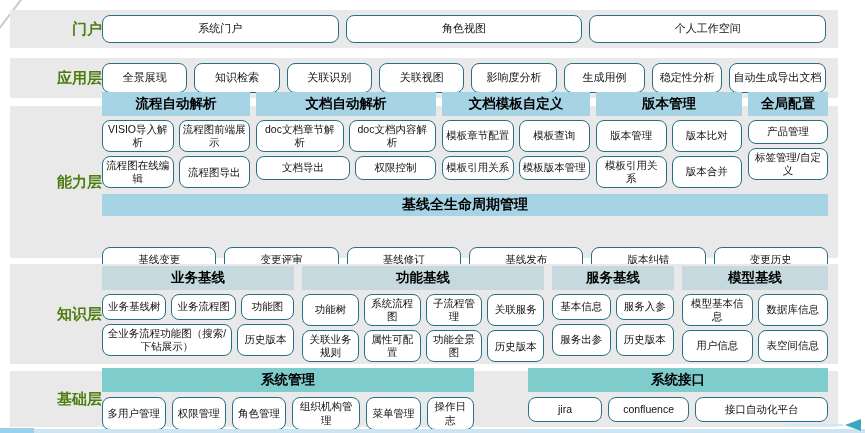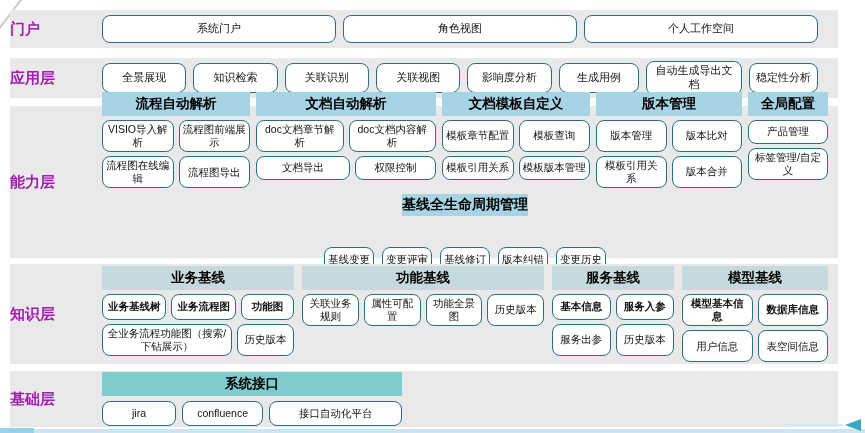--- a/index.html
+++ b/index.html
@@ -1,21 +1,21 @@
 <!DOCTYPE html>
 <html><head>
 <meta charset="utf-8">
 <style>
   html,body{margin:0;padding:0;background:#fff;}
   body{font-family:"Liberation Sans","DejaVu Sans",sans-serif;color:#1a1a1a;}
   .stage{position:relative;width:865px;height:433px;background:#fff;overflow:hidden;}
 
   .band{position:absolute;left:10px;width:828px;background:#e9e9e9;display:flex;align-items:center;box-sizing:border-box;}
-  .label{flex:0 0 92px;text-align:left;font-weight:bold;font-size:15px;color:#a21caf;}
-  .content{flex:1;padding-right:20px;box-sizing:border-box;align-items:center;}
+  .label{flex:0 0 92px;text-align:right;font-weight:bold;font-size:15px;color:#4d7c0f;}
+  .content{flex:1;padding-right:12px;box-sizing:border-box;}
 
   .row{display:flex;gap:7px;}
   .btn{appearance:none;background:#fff;border:1.5px solid #266f85;border-radius:8px;
        display:flex;align-items:center;justify-content:center;text-align:center;
        font-family:inherit;font-size:10.5px;color:#111;line-height:1.25;
        padding:2px 3px;box-sizing:border-box;cursor:pointer;}
   .hdr{background:#a6d4e4;color:#000;font-weight:bold;font-size:13.5px;text-align:center;
        padding:3px 0;box-sizing:border-box;}
   .hdr.gray{background:#c6d9df;}
   .hdr.teal{background:#7fcccc;}
@@ -34,21 +34,21 @@
   .grp .row{gap:5px;margin-top:4px;}
   .grp .btn{flex:1;}
   .r-cap1 .btn{min-height:32px;}
   .r-cap2 .btn{min-height:24px;}
   .banner{margin-top:6px;padding:2px 0;font-size:14px;}
   .baseline-row{margin-top:5px;gap:8px;}
   .baseline-row .btn{flex:1;min-height:25px;margin-top:26px;}
 
   
   #band-knw{top:264px;height:100px;}
-  .r-knw1 .btn{min-height:26px;font-weight:bold;}
+  .r-knw1 .btn{min-height:26px;}
   .r-knw2 .btn{min-height:32px;}
 
   
   #band-fnd{top:371px;height:56px;}
   .fnd-groups{display:flex;}
   .fnd-groups .row{margin-top:5px;gap:6px;}
   .fnd-groups .btn{min-height:25px;}
   .squiggle{text-decoration-style:wavy;text-decoration-color:#e03131;text-decoration-thickness:1px;text-underline-offset:2px;}
 
   
@@ -78,22 +78,22 @@
 
   <div class="band" id="band-app">
     <div class="label">应用层</div>
     <div class="content row">
       <button class="btn" style="flex:1">全景展现</button>
       <button class="btn" style="flex:1">知识检索</button>
       <button class="btn" style="flex:1">关联识别</button>
       <button class="btn" style="flex:1">关联视图</button>
       <button class="btn" style="flex:1">影响度分析</button>
       <button class="btn" style="flex:0.95">生成用例</button>
+      <button class="btn" style="flex:0.8">稳定性分析</button>
       <button class="btn" style="flex:1.15">自动生成导出文档</button>
-      <button class="btn" style="flex:0.8">稳定性分析</button>
     </div>
   </div>
 
   <div class="band" id="band-cap">
     <div class="label">能力层</div>
     <div class="content">
       <div class="grp-row">
 
         <div class="grp" style="width:148px">
           <div class="hdr">流程自动解析</div>
@@ -153,20 +153,21 @@
           </div>
         </div>
 
       </div>
 
       <div class="hdr banner">基线全生命周期管理</div>
       <div class="row baseline-row">
         <button class="btn">基线变更</button>
         <button class="btn">变更评审</button>
         <button class="btn">基线修订</button>
+        <button class="btn">基线发布</button>
         <button class="btn">版本纠错</button>
         <button class="btn">变更历史</button>
       </div>
     </div>
   </div>
 
   <div class="band" id="band-knw">
     <div class="label">知识层</div>
     <div class="content">
       <div class="grp-row" style="gap:8px">
@@ -179,20 +180,26 @@
             <button class="btn" style="flex:0.8">功能图</button>
           </div>
           <div class="row r-knw2">
             <button class="btn" style="flex:2.5">全业务流程功能图（搜索/下钻展示）</button>
             <button class="btn" style="flex:1">历史版本</button>
           </div>
         </div>
 
         <div class="grp" style="width:242px">
           <div class="hdr gray">功能基线</div>
+          <div class="row r-knw1">
+            <button class="btn">功能树</button>
+            <button class="btn">系统流程图</button>
+            <button class="btn">子流程管理</button>
+            <button class="btn">关联服务</button>
+          </div>
           <div class="row r-knw2">
             <button class="btn">关联业务规则</button>
             <button class="btn">属性可配置</button>
             <button class="btn">功能全景图</button>
             <button class="btn">历史版本</button>
           </div>
         </div>
 
         <div class="grp" style="width:122px">
           <div class="hdr gray">服务基线</div>
@@ -220,20 +227,31 @@
 
       </div>
     </div>
   </div>
 
   <div class="band" id="band-fnd">
     <div class="label">基础层</div>
     <div class="content">
       <div class="fnd-groups">
 
+        <div class="grp" style="width:372px;margin-right:54px">
+          <div class="hdr teal">系统管理</div>
+          <div class="row">
+            <button class="btn" style="flex:1.2">多用户管理</button>
+            <button class="btn" style="flex:1">权限管理</button>
+            <button class="btn" style="flex:1">角色管理</button>
+            <button class="btn" style="flex:1.3">组织机构管理</button>
+            <button class="btn" style="flex:1">菜单管理</button>
+            <button class="btn" style="flex:0.85">操作日志</button>
+          </div>
+        </div>
 
         <div class="grp" style="width:300px">
           <div class="hdr teal">系统接口</div>
           <div class="row">
             <button class="btn squiggle" style="flex:0.9">jira</button>
             <button class="btn" style="flex:1">confluence</button>
             <button class="btn" style="flex:1.7">接口自动化平台</button>
           </div>
         </div>
 

